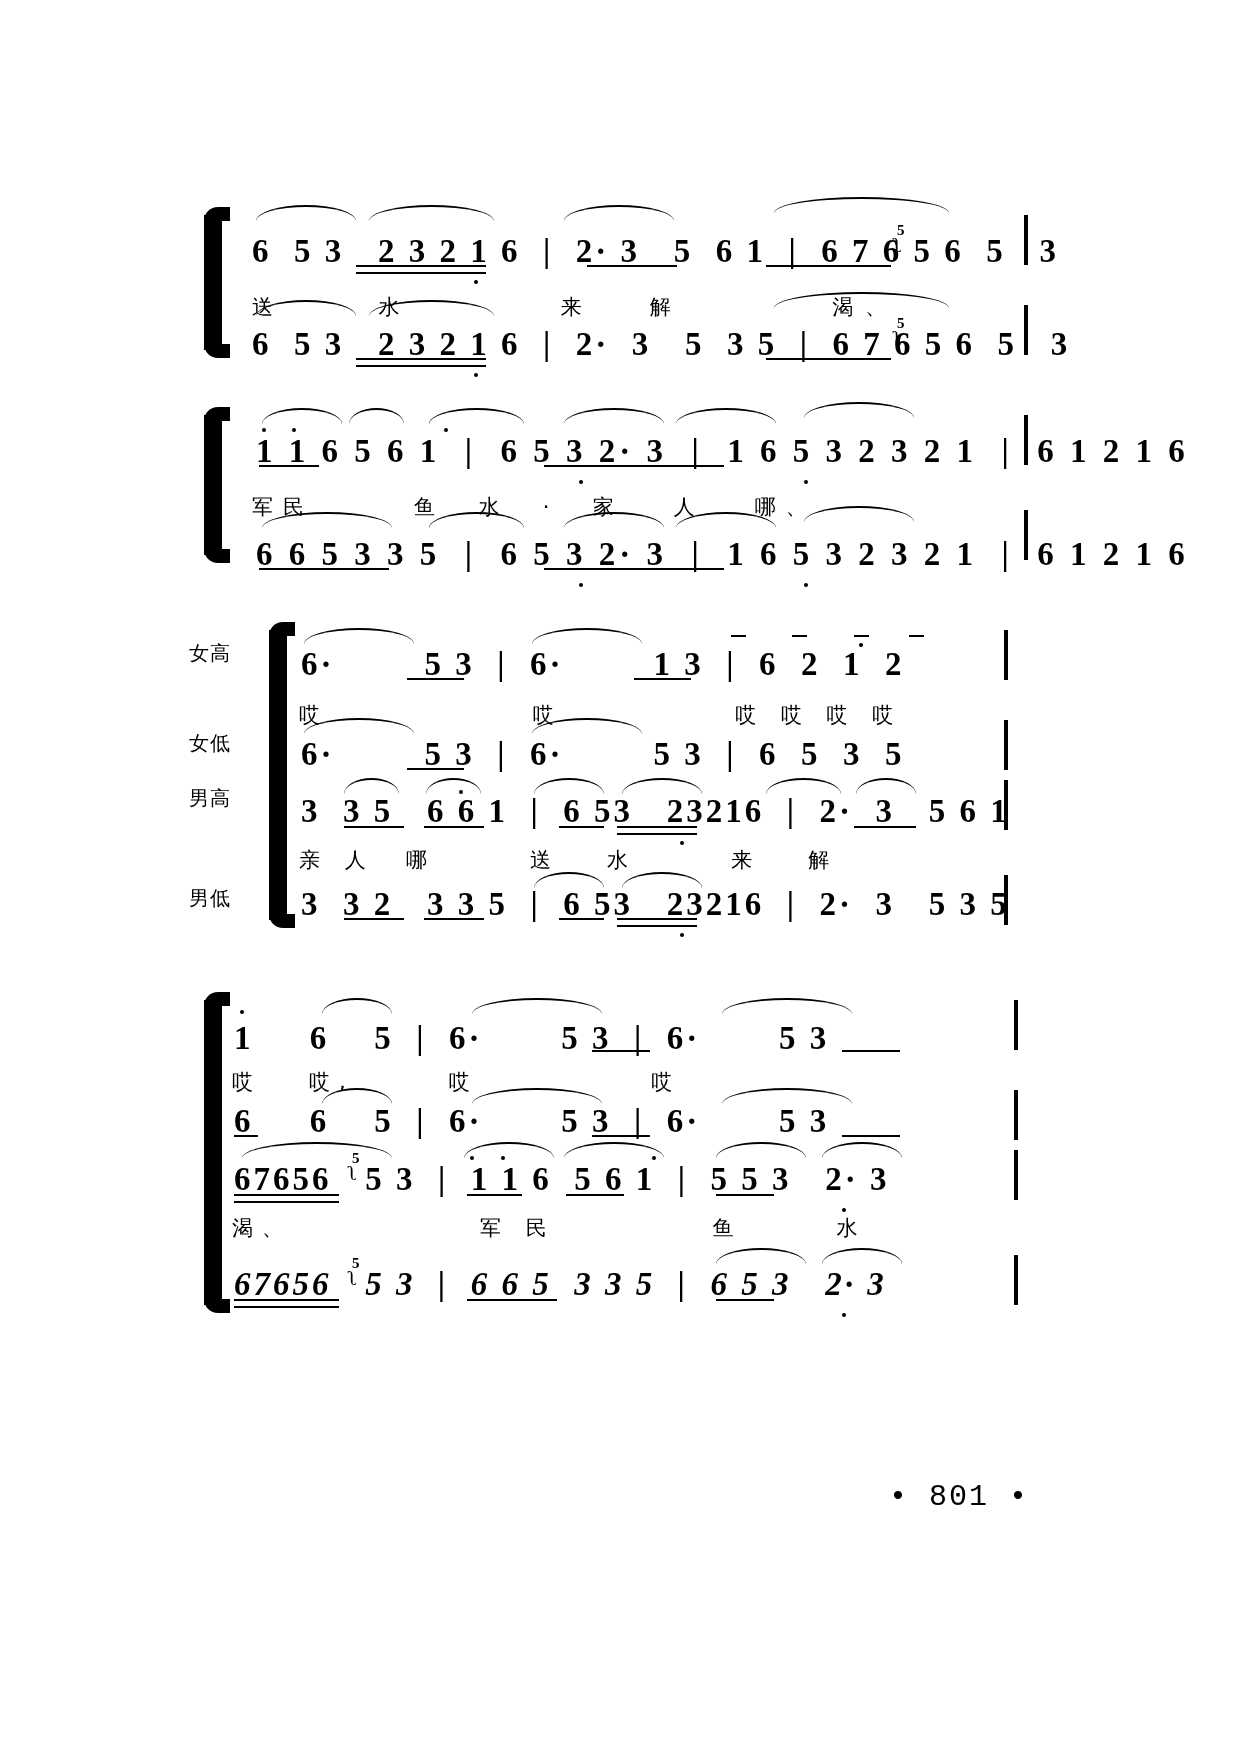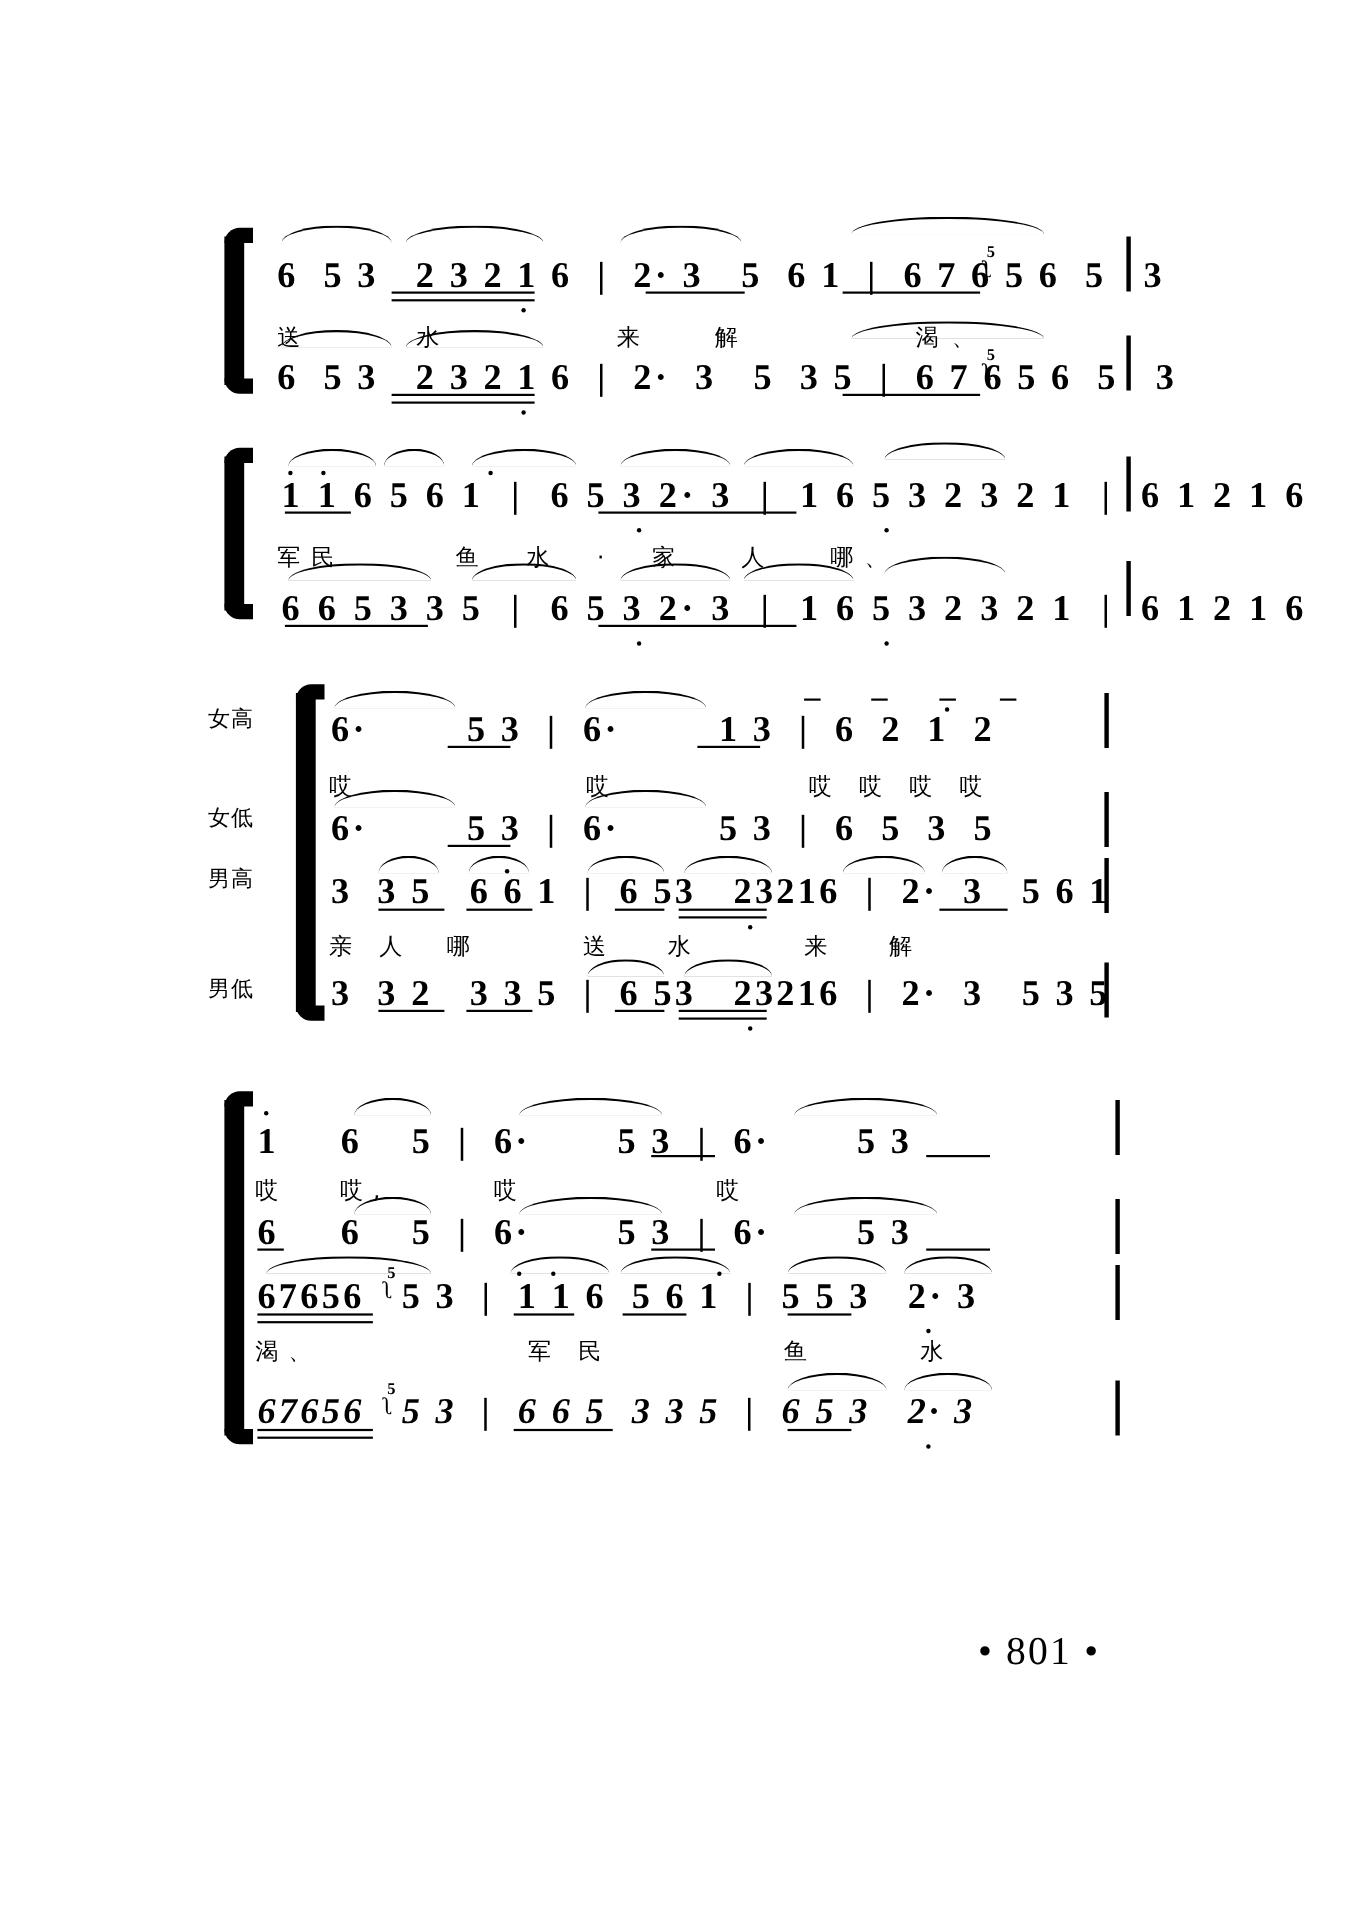--- a/index.html
+++ b/index.html
@@ -125,22 +125,22 @@
     font-weight: bold;
   }
   .gracecurl {
     position: absolute;
     font-family: "Liberation Serif", serif;
     font-size: 22px;
   }
 
   .pagenum {
     position: absolute;
-    font-family: Liberation Serif, serif;
-    font-size: 36px;
+    font-family: Liberation Mono, monospace;
+    font-size: 30px;
     letter-spacing: 2px;
   }
 </style>
 </head>
 <body>
 
 <div class="page">
 
   <div class="system">
 

